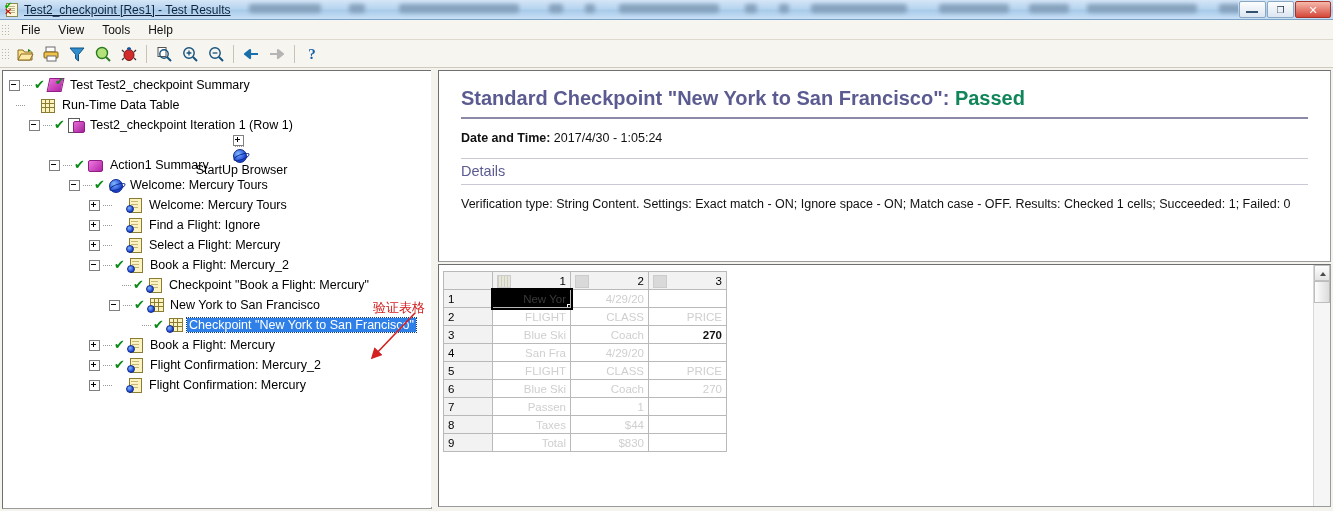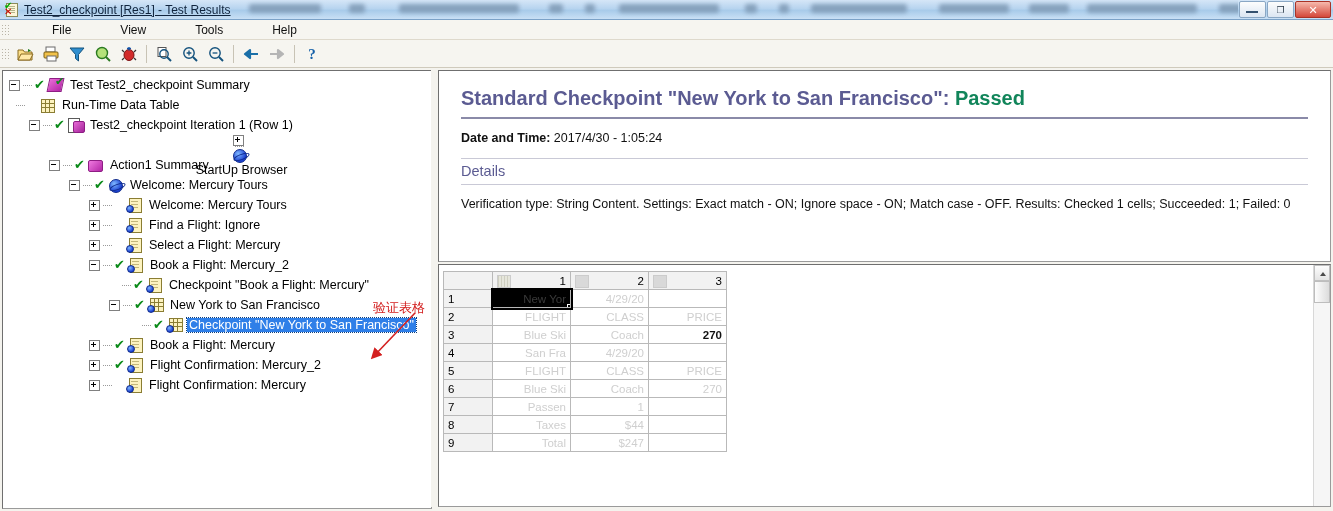--- a/index.html
+++ b/index.html
@@ -51,21 +51,21 @@
     border-color:#a93327;width:34px;
   }
   .winbtn .g{position:absolute;left:50%;top:50%;transform:translate(-50%,-50%);font-size:9px;color:#1a2b3c;line-height:9px;}
   .winbtn.close .g{color:#fff;font-size:11px;}
   .winbtn .min{position:absolute;left:6px;top:9px;width:12px;height:2px;background:#33506e;}
 
   
   .menubar{
     position:absolute;left:0;top:20px;width:1333px;height:19px;
     background:#f6f5f0;border-bottom:1px solid #ded9cc;
-    display:flex;align-items:center;gap:31px;
+    display:flex;align-items:center;
   }
   .grip{width:8px;height:13px;margin-left:2px;margin-right:2px;
     background-image:radial-gradient(#b9b4a7 40%,transparent 41%);
     background-size:3px 3px;background-position:2px 1px;}
   .menuitem{padding:2px 9px;font-size:12px;color:#111;cursor:default;}
 
   
   .toolbar{
     position:absolute;left:0;top:40px;width:1333px;height:27px;
     background:#f6f5f0;border-bottom:1px solid #cfcabc;
@@ -562,21 +562,21 @@
             </tr>
             <tr>
               <td class="rowh">8</td>
               <td class="cell">Taxes</td>
               <td class="cell">$44</td>
               <td class="cell"></td>
             </tr>
             <tr>
               <td class="rowh">9</td>
               <td class="cell">Total</td>
-              <td class="cell">$247</td>
+              <td class="cell">$830</td>
               <td class="cell"></td>
             </tr>
           </tbody>
       </table>
       <div class="vsb">
         <div class="arrow"></div>
         <div class="thumb"></div>
       </div>
     </div>
 

